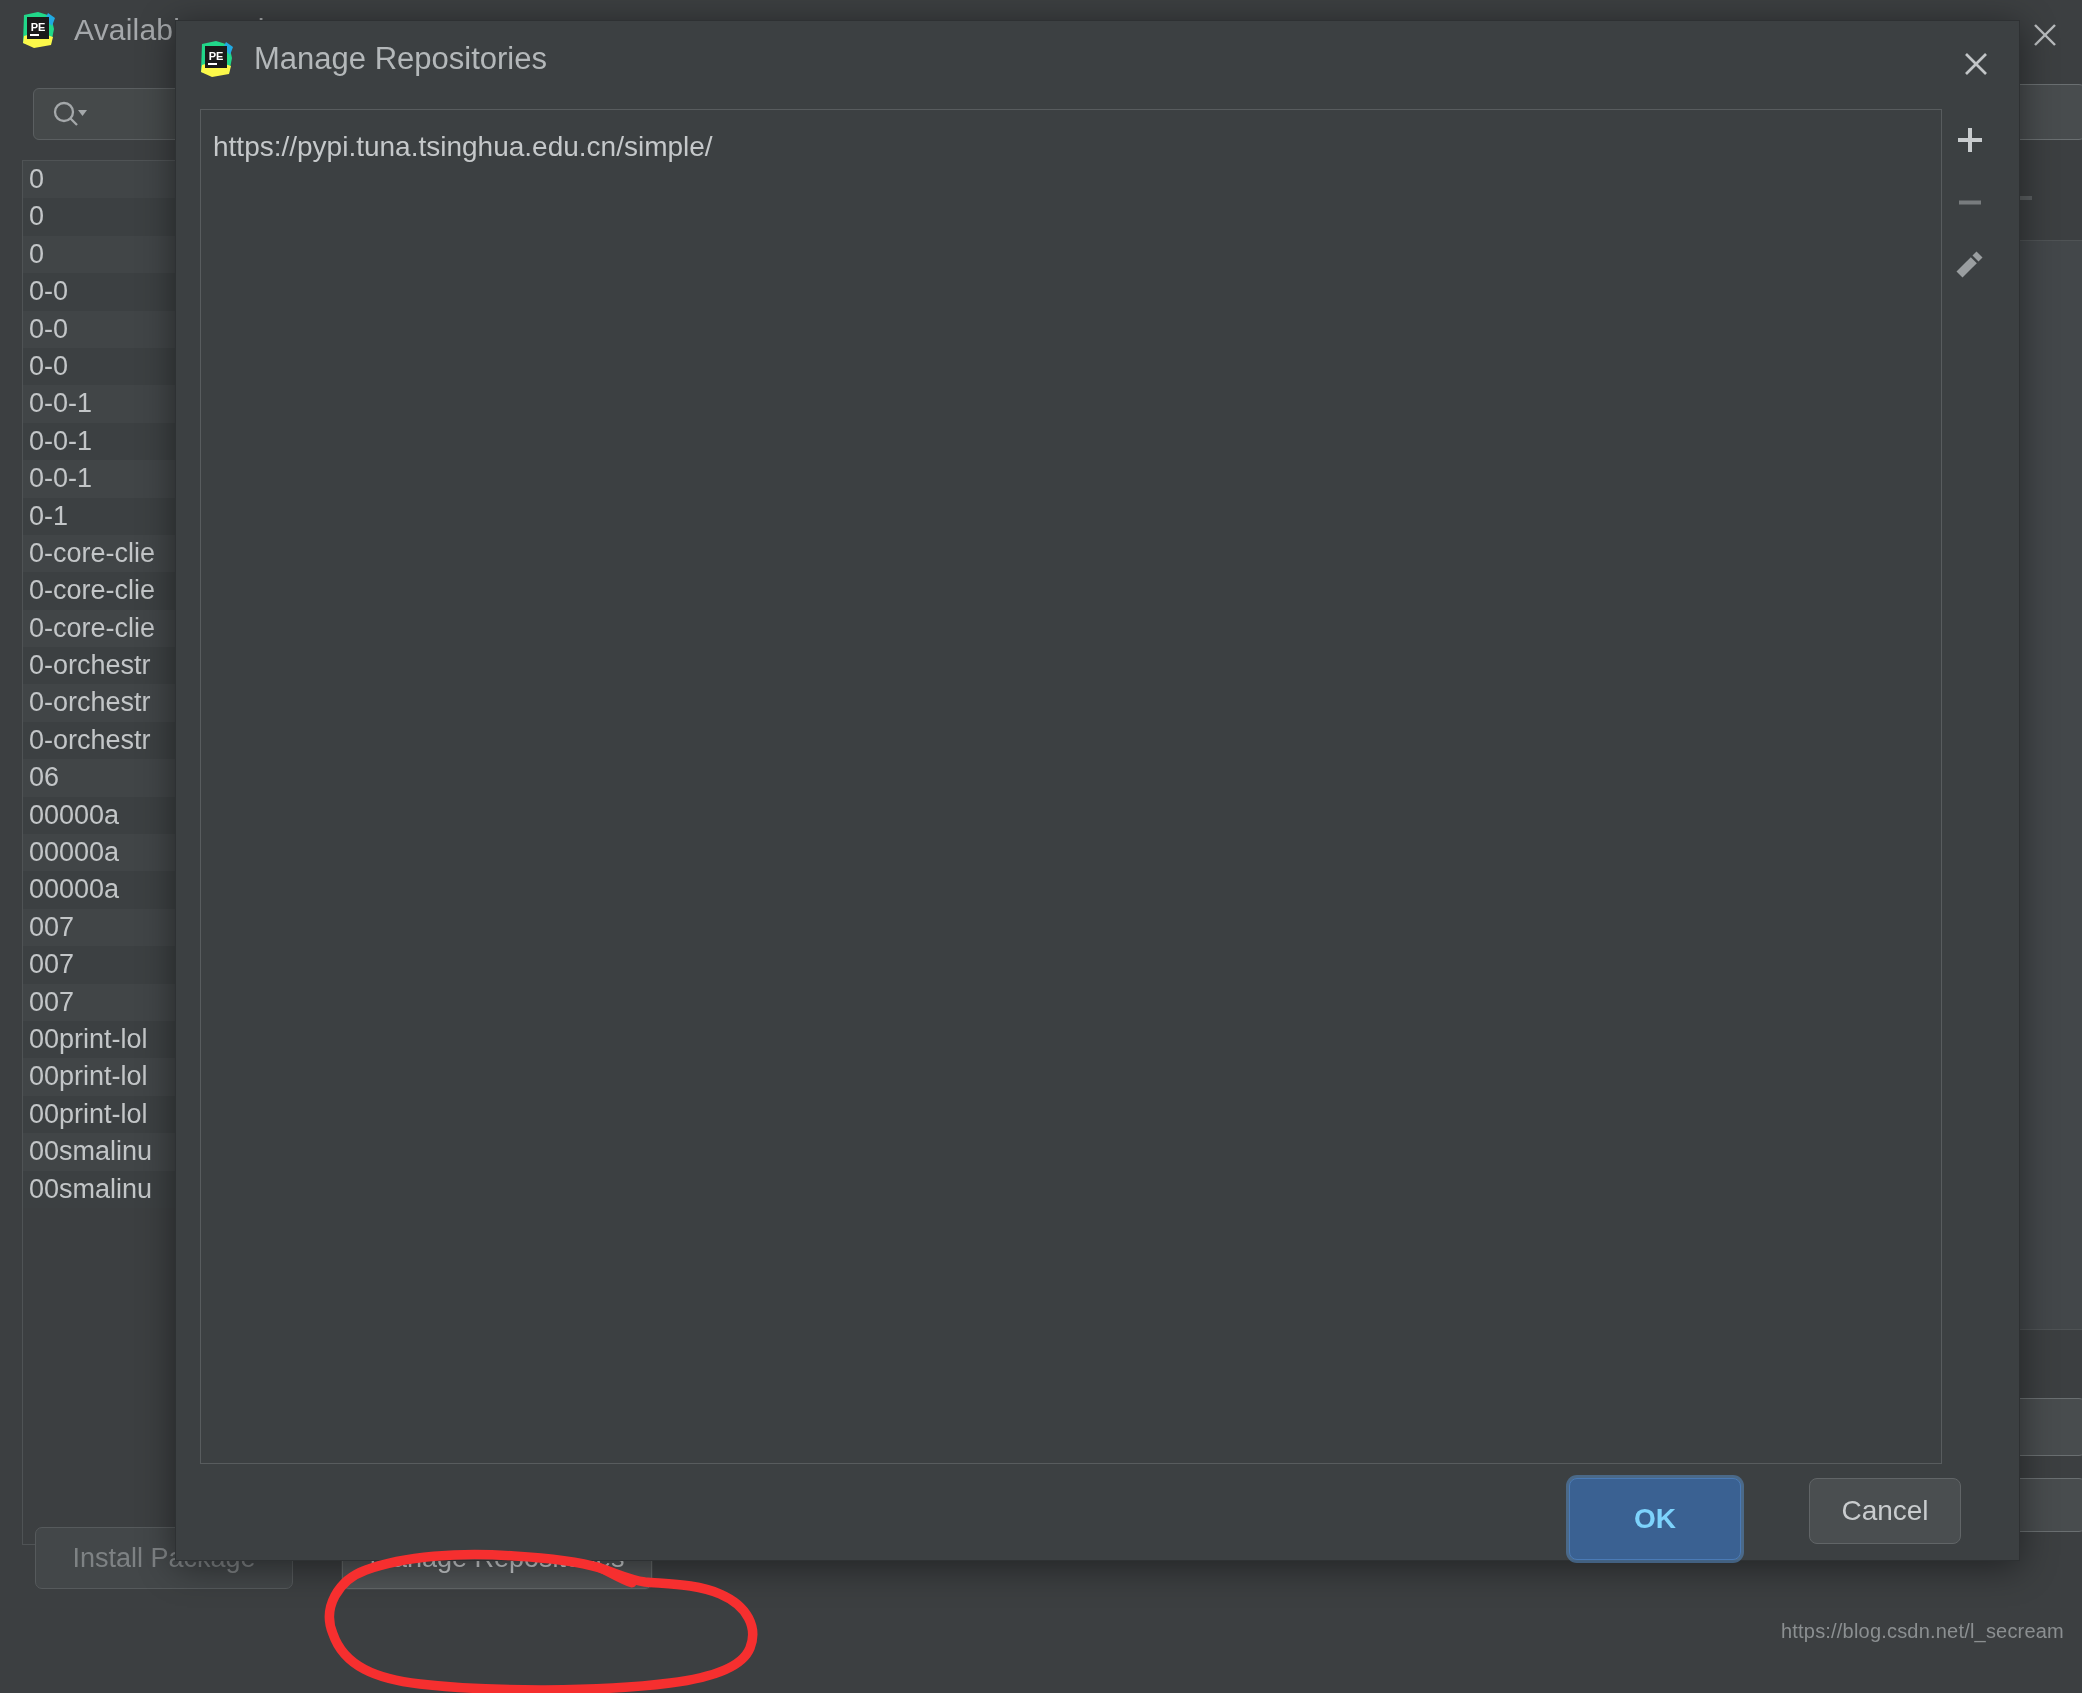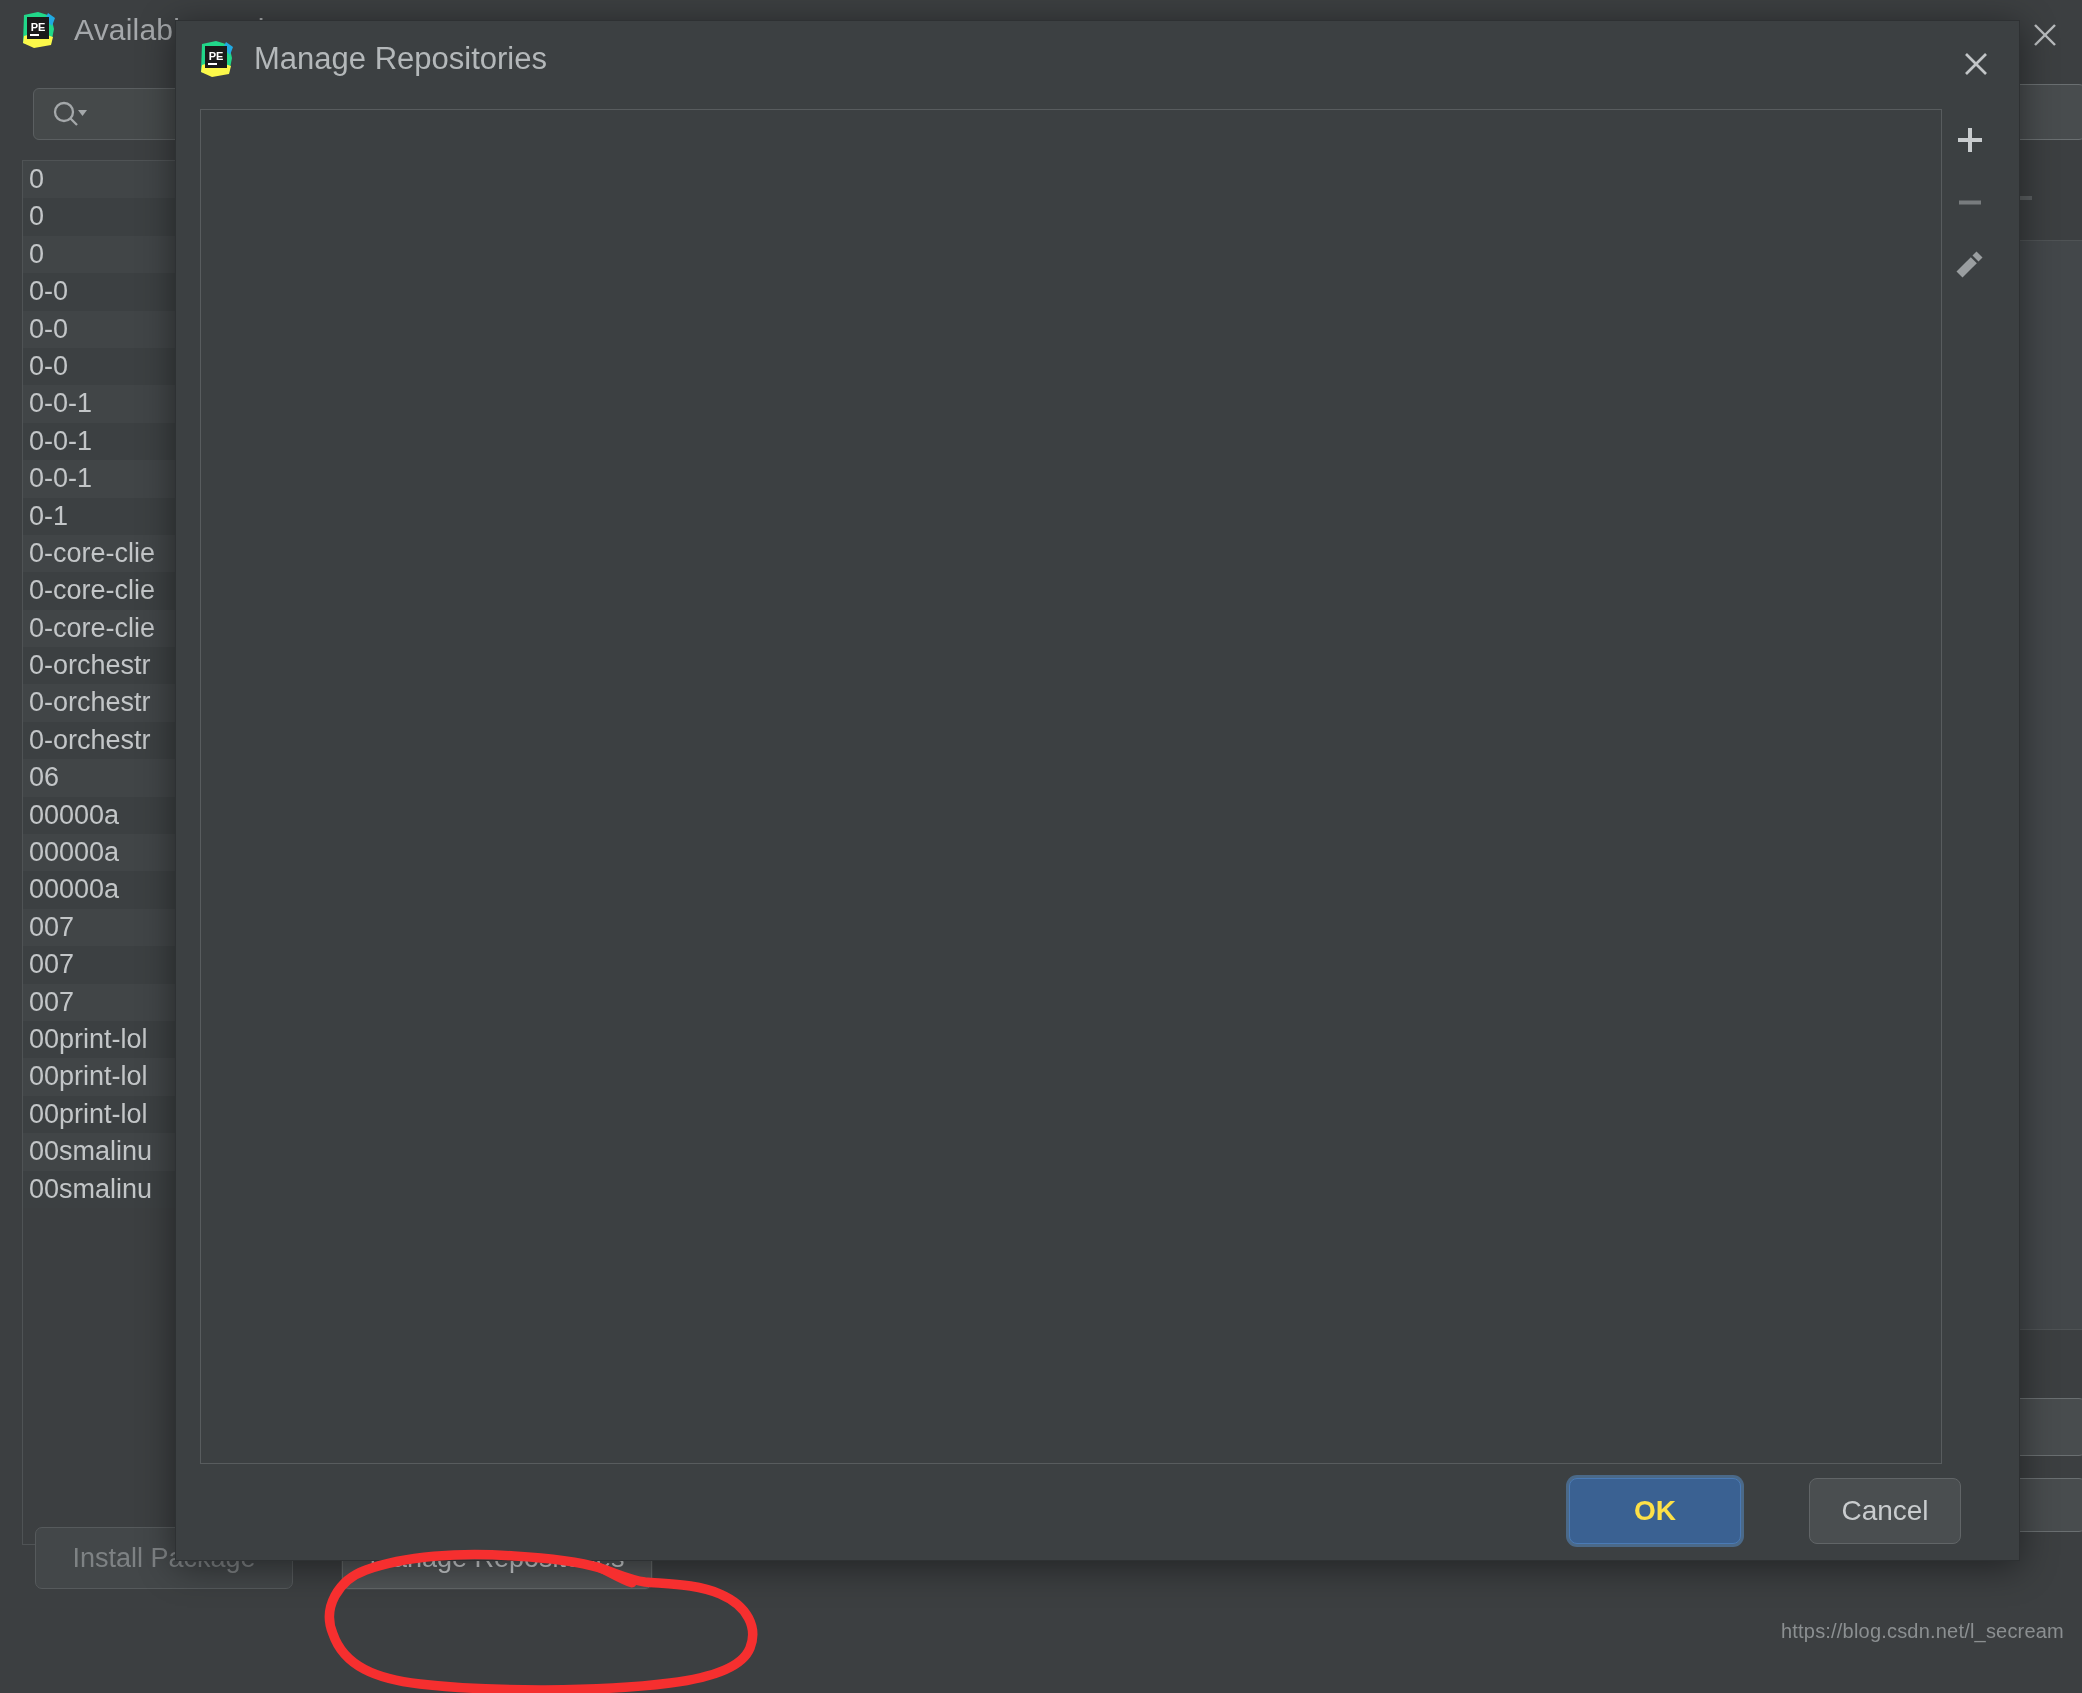--- a/index.html
+++ b/index.html
@@ -271,26 +271,26 @@
   
   .dlg-footer {
     position: absolute;
     left: 0; bottom: 0;
     width: 100%;
     height: 96px;
   }
   .ok-btn {
     position: absolute;
     right: 278px; top: 14px;
-    width: 172px; height: 66px;
+    width: 172px; height: 82px;
     background: #3a6192;
     border: 1px solid #4a7ab5;
     border-radius: 8px;
     box-shadow: 0 0 0 3px rgba(86,139,196,0.55);
-    color: #fde047;
+    color: #7dd3fc;
     font-size: 28px;
     font-weight: bold;
     cursor: pointer;
     font-family: "Liberation Sans", sans-serif;
   }
   .cancel-btn {
     position: absolute;
     right: 58px; top: 14px;
     width: 152px; height: 66px;
     background: #4a4e50;
@@ -409,20 +409,21 @@
 
       <div class="dlg-close">
         <svg viewBox="0 0 42 42" xmlns="http://www.w3.org/2000/svg">
           <line x1="11" y1="11" x2="31" y2="31" stroke="#c2c5c7" stroke-width="2.6"></line>
           <line x1="31" y1="11" x2="11" y2="31" stroke="#c2c5c7" stroke-width="2.6"></line>
         </svg>
       </div>
     </div>
 
     <div class="repo-area">
+        <div class="repo-item">https://pypi.tuna.tsinghua.edu.cn/simple/</div>
       </div>
 
     <div class="repo-toolbar">
       <div class="tool-btn">
         <svg width="34" height="34" viewBox="0 0 34 34" xmlns="http://www.w3.org/2000/svg">
           <rect x="15" y="5" width="4" height="24" fill="#c9ccce"></rect>
           <rect x="5" y="15" width="24" height="4" fill="#c9ccce"></rect>
         </svg>
       </div>
       <div class="tool-btn">

